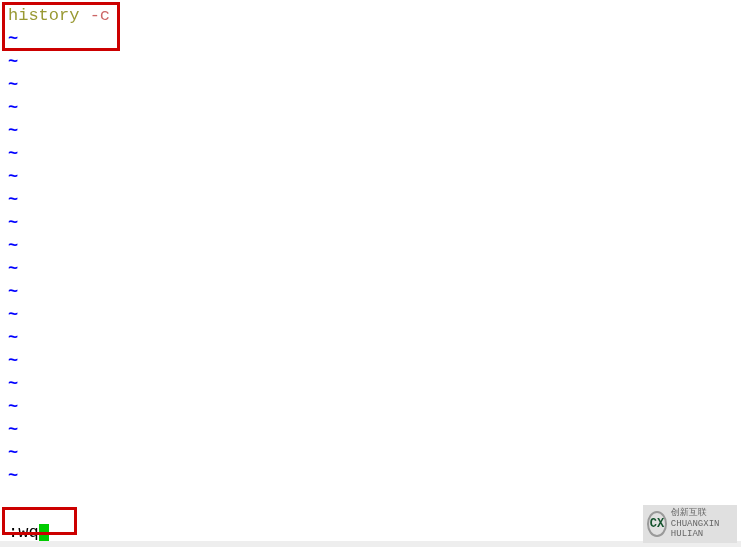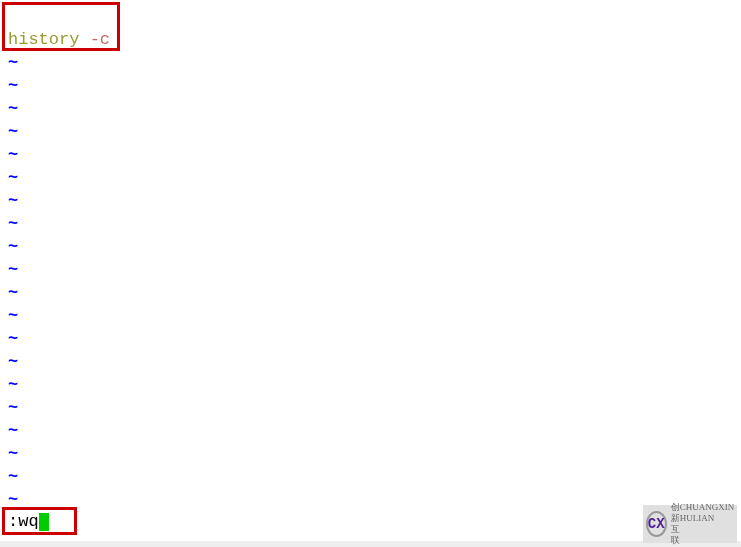--- a/index.html
+++ b/index.html
@@ -18,21 +18,20 @@
       overflow: hidden;
     }
     .editor {
       width: 100%;
       height: 100%;
       padding-left: 8px;
       padding-top: 4px;
     }
     .content-lines {
       position: relative;
-      margin-top: 24px;
     }
     .highlight-box-top {
       position: absolute;
       top: 2px;
       left: 2px;
       width: 118px;
       height: 49px;
       border: 3px solid #cc0000;
       pointer-events: none;
       z-index: 10;
@@ -59,21 +58,21 @@
     }
     .cmd-clear {
       color: #999933;
     }
     .tilde {
       color: #0000ff;
       font-weight: bold;
     }
     .command-line {
       position: absolute;
-      bottom: 14px;
+      bottom: 3px;
       left: 8px;
       color: #000;
     }
     .cursor-block {
       display: inline-block;
       width: 10px;
       height: 18px;
       background: #00cc00;
       vertical-align: text-bottom;
     }
@@ -91,27 +90,28 @@
       padding: 4px;
     }
     .watermark-icon {
       width: 26px;
       height: 26px;
       border: 2px solid #999;
       border-radius: 50%;
       display: flex;
       align-items: center;
       justify-content: center;
-      font-size: 14px;
-      color: #4c1d95;
+      font-size: 12px;
+      color: #14532d;
       font-weight: bold;
     }
     .watermark-text {
       display: flex;
-      font-family: Liberation Serif, serif;
+      flex-direction: column;
+      font-family: Liberation Mono, monospace;
       font-size: 9px;
       color: #666;
       line-height: 1.2;
     }
     .bottom-bar {
       position: absolute;
       bottom: 0;
       left: 0;
       width: 100%;
       height: 6px;

